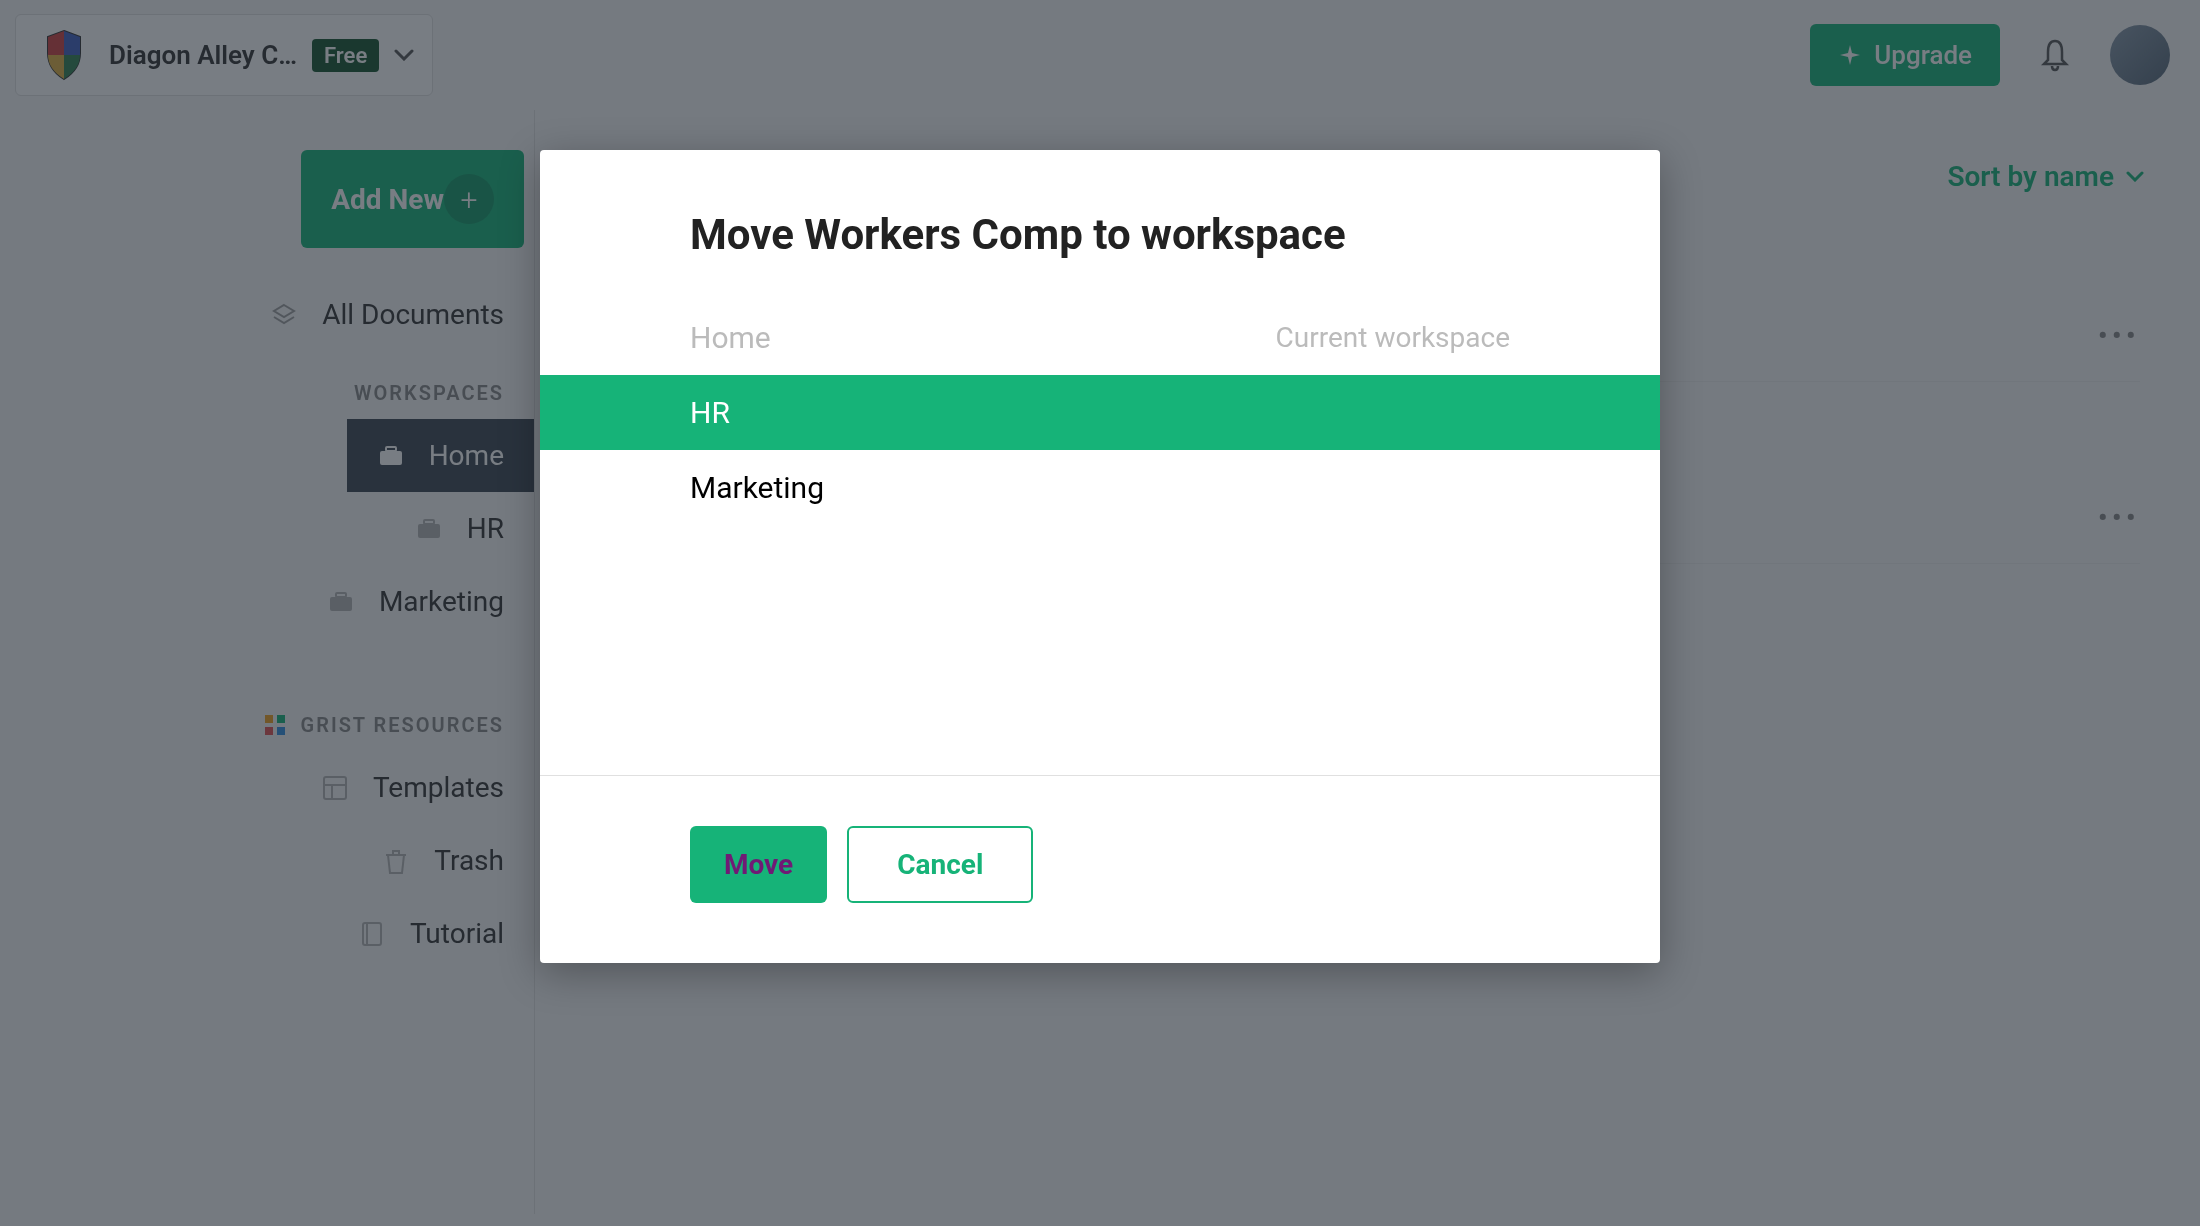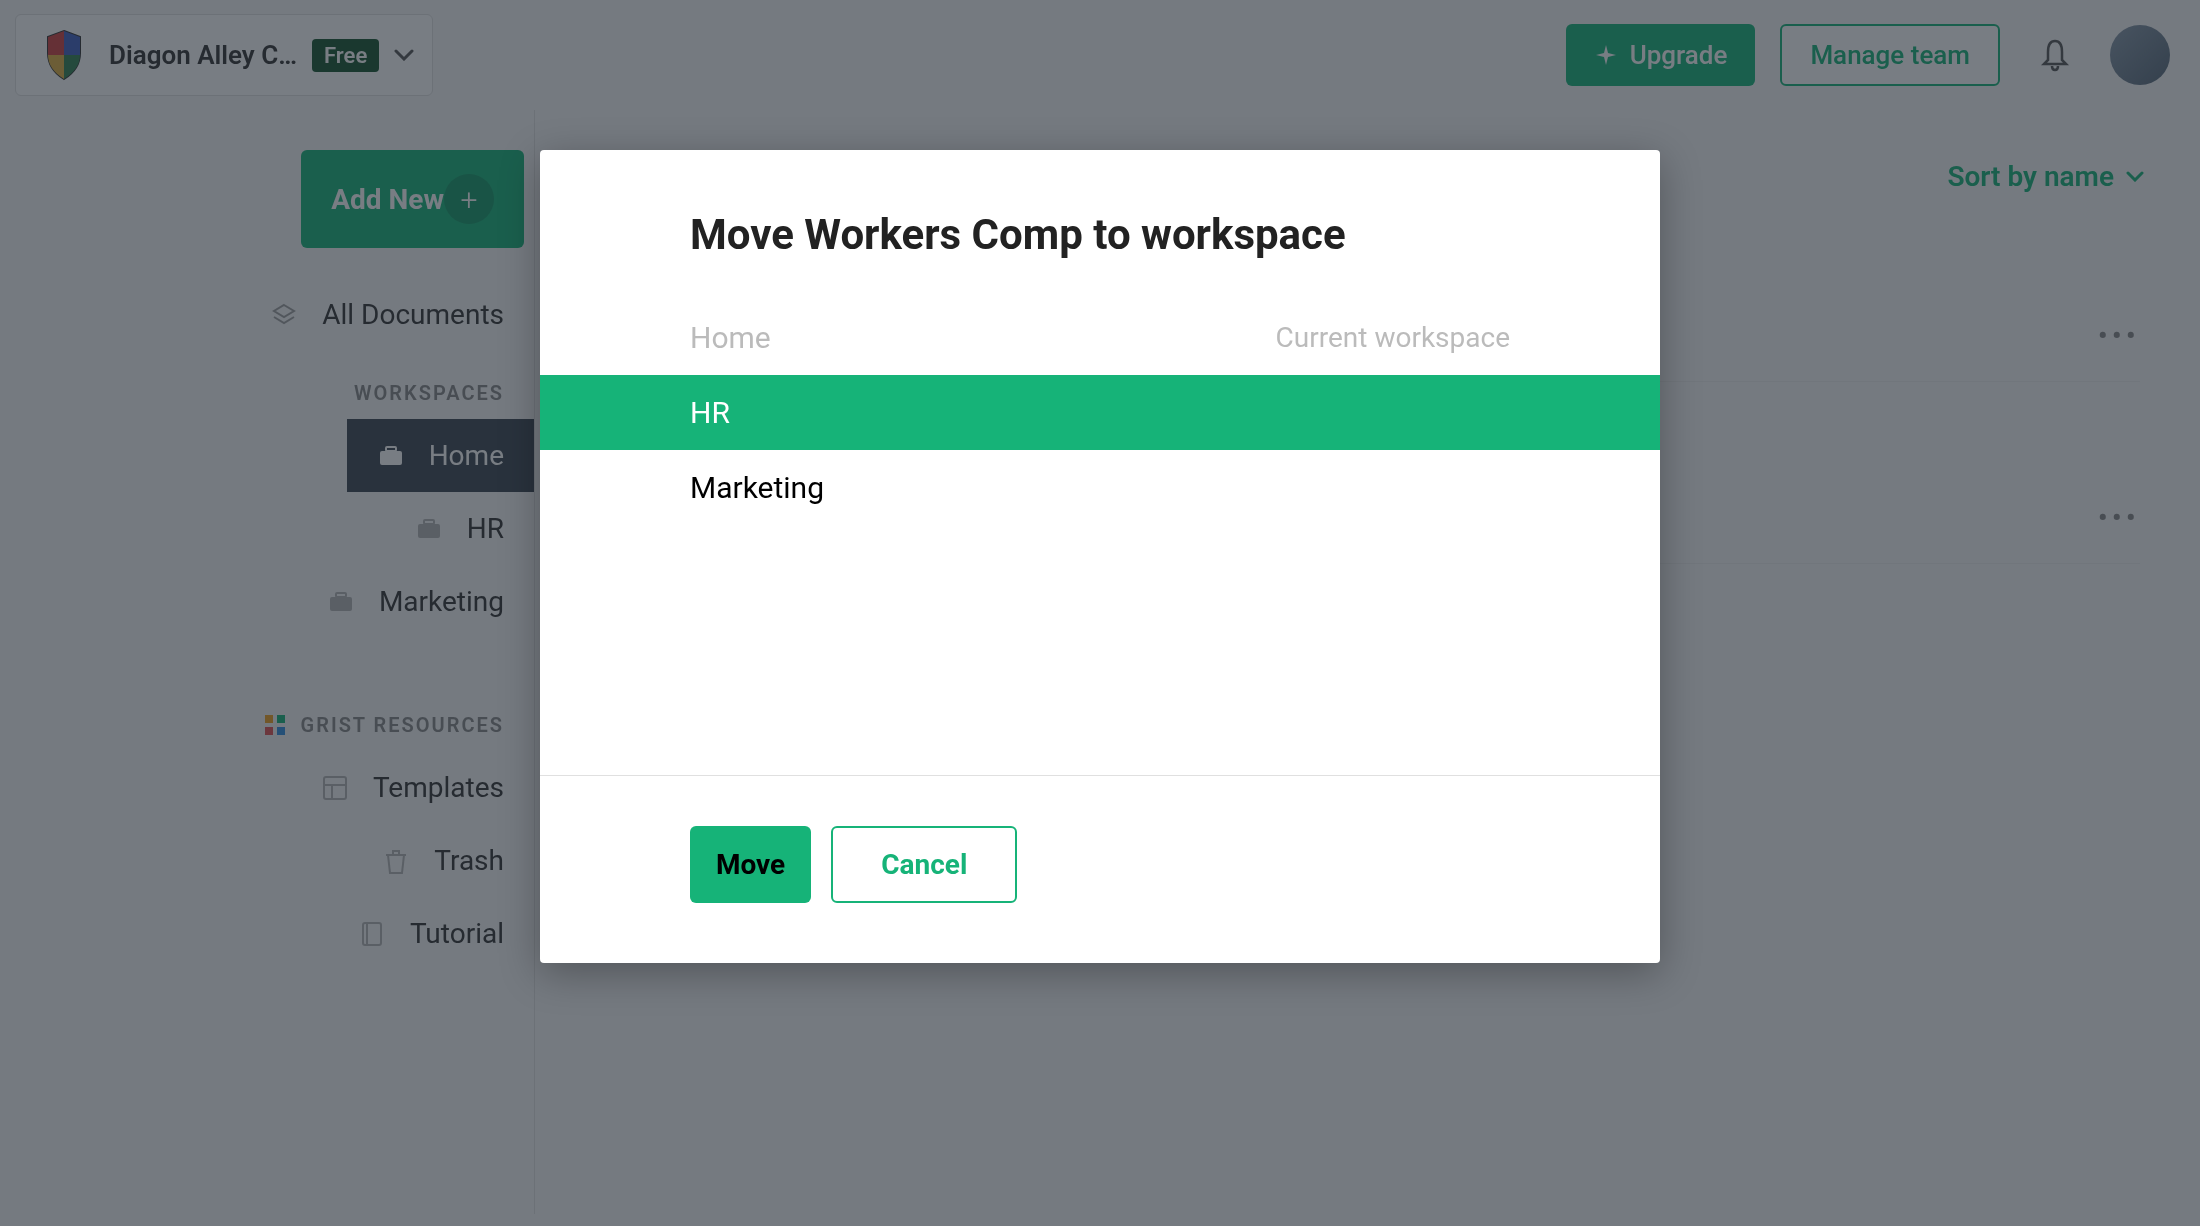--- a/index.html
+++ b/index.html
@@ -45,21 +45,21 @@
     .overlay { position: absolute; inset: 0; background: rgba(30,38,48,0.6); display: flex; align-items: flex-start; justify-content: center; padding-top: 150px; }
     .modal { background: #fff; width: 1120px; border-radius: 4px; box-shadow: 0 10px 40px rgba(0,0,0,0.3); display: flex; flex-direction: column; }
     .modal-title { font-size: 42px; font-weight: 700; color: #222; padding: 60px 150px 40px 150px; }
     .modal-list { border-top: 1px solid transparent; }
     .ws-item { display: flex; align-items: center; justify-content: space-between; padding: 20px 150px; font-size: 30px; cursor: pointer; }
     .ws-item.current { color: #bbb; cursor: default; }
     .ws-item.selected { background: #16b378; color: #fff; }
     .ws-note { font-size: 28px; color: #bbb; }
     .modal-divider { height: 1px; background: #e0e0e0; margin-top: 250px; }
     .modal-buttons { display: flex; gap: 20px; padding: 50px 150px 60px 150px; }
-    .move-btn { background: #16b378; color: #000000; border: none; border-radius: 6px; padding: 22px 26px; font-size: 28px; font-weight: 700; cursor: pointer; }
+    .move-btn { background: #16b378; color: #701a75; border: none; border-radius: 6px; padding: 22px 34px; font-size: 28px; font-weight: 700; cursor: pointer; }
     .cancel-btn { background: #fff; color: #16b378; border: 2px solid #16b378; border-radius: 6px; padding: 20px 48px; font-size: 28px; font-weight: 700; cursor: pointer; }
     
     svg { display: block; }
   </style>
 </head>
 <body>
 
 <div class="top-header">
   <div class="team-selector">
     <div class="team-logo">
@@ -81,21 +81,20 @@
   </div>
   <div class="header-right">
     <button class="upgrade-btn">
       <span>
         <svg width="24" height="24" viewBox="0 0 24 24">
             <path d="M12 2 L14 10 L22 12 L14 14 L12 22 L10 14 L2 12 L10 10 Z" fill="#fff"></path>
           </svg>
       </span>
       <span>Upgrade</span>
     </button>
-    <button class="manage-team-btn">Manage team</button>
     <span class="bell-icon">
       <svg width="30" height="34" viewBox="0 0 30 34">
           <path d="M15 3 Q22 3 22 14 L22 22 L26 26 L4 26 L8 22 L8 14 Q8 3 15 3 Z M12 28 Q12 32 15 32 Q18 32 18 28" fill="none" stroke="#555" stroke-width="2.5"></path>
         </svg>
     </span>
     <div class="avatar"></div>
   </div>
 </div>
 
 <div class="sidebar">

